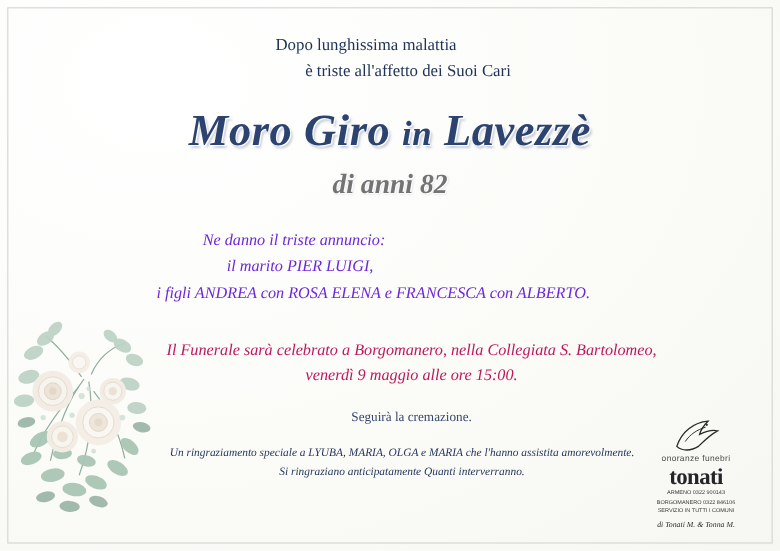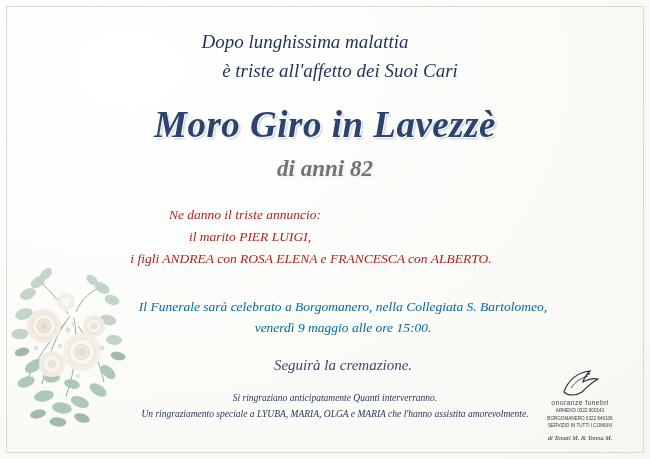--- a/index.html
+++ b/index.html
@@ -44,78 +44,76 @@
 
   .content {
     position: relative;
     z-index: 5;
     padding: 0 26px;
     text-align: center;
   }
 
   .intro {
     margin-top: 28px;
-    font-style: italic;
-    font-size: 19px;
+    font-size: 14px;
     line-height: 1.5;
     color: #1f3157;
     text-align: center;
   }
   .intro .l1 { display: block; margin-left: -40px; }
   .intro .l2 { display: block; margin-left: 30px; }
 
   .name {
     margin-top: 18px;
     font-size: 37px;
     font-style: italic;
     font-weight: bold;
     color: #2c4370;
     letter-spacing: 0.5px;
     text-shadow: 1px 1px 0 rgba(255,255,255,0.9), 2px 2px 2px rgba(60,80,120,0.28);
     white-space: nowrap;
   }
   .name .small-word {
-    font-size: 37px;
+    font-size: 29px;
     font-weight: bold;
   }
 
   .age {
     margin-top: 10px;
     font-size: 23px;
     font-style: italic;
     font-weight: bold;
     color: #737373;
     text-shadow: 1px 1px 0 rgba(255,255,255,0.9), 1px 1px 2px rgba(60,80,120,0.25);
   }
 
   .announce {
     margin-top: 22px;
     font-size: 13.5px;
     font-style: italic;
     line-height: 1.62;
-    color: #b91c1c;
+    color: #6d28d9;
     text-align: center;
   }
   .announce .a1 { display: block; margin-left: -160px; }
   .announce .a2 { display: block; margin-left: -150px; }
   .announce .a3 { display: block; margin-left: -28px; }
 
   .funeral {
     margin-top: 26px;
     font-size: 13.5px;
     font-style: italic;
     line-height: 1.6;
-    color: #0369a1;
+    color: #be185d;
     margin-left: 36px;
   }
 
   .cremation {
     margin-top: 18px;
-    font-size: 15px;
-    font-style: italic;
+    font-size: 11px;
     color: #36486b;
     margin-left: 36px;
   }
 
   .thanks {
     margin-top: 16px;
     font-size: 9.5px;
     font-style: italic;
     line-height: 1.75;
     color: #1f3157;
@@ -303,35 +301,36 @@
     </div>
 
     <div class="funeral">
       <div>Il Funerale sarà celebrato a Borgomanero, nella Collegiata S. Bartolomeo,</div>
       <div>venerdì 9 maggio alle ore 15:00.</div>
     </div>
 
     <div class="cremation">Seguirà la cremazione.</div>
 
     <div class="thanks">
+      <div>Un ringraziamento speciale a LYUBA, MARIA, OLGA e MARIA che l'hanno assistita amorevolmente.</div>
       <div>Si ringraziano anticipatamente Quanti interverranno.</div>
-      <div>Un ringraziamento speciale a LYUBA, MARIA, OLGA e MARIA che l'hanno assistita amorevolmente.</div>
     </div>
   </div>
 
 
   <div class="logo">
     <div class="dove-box">
       <svg width="44" height="32" viewBox="0 0 44 32">
         <path d="M6 26 C10 14, 20 6, 32 5 C28 9, 26 12, 25 16 C31 13, 36 12, 40 13 C34 16, 29 21, 24 26 C18 30, 10 30, 6 26 Z" fill="none" stroke="#2a2a2a" stroke-width="1.1"></path>
         <path d="M13 22 C17 16, 23 12, 30 10" fill="none" stroke="#2a2a2a" stroke-width="0.8"></path>
         <circle cx="31" cy="8" r="0.9" fill="#2a2a2a"></circle>
       </svg>
     </div>
     <div class="caption">onoranze funebri</div>
     <div class="brand-band">
+      <div class="brand">tonati</div>
       <div class="addr">ARMENO  0322 900143</div>
       <div class="addr">BORGOMANERO  0322 846106</div>
       <div class="addr">SERVIZIO IN TUTTI I COMUNI</div>
     </div>
     <div class="tagline">di Tonati M. &amp; Tonna M.</div>
   </div>
 </div>
 
 </body></html>

